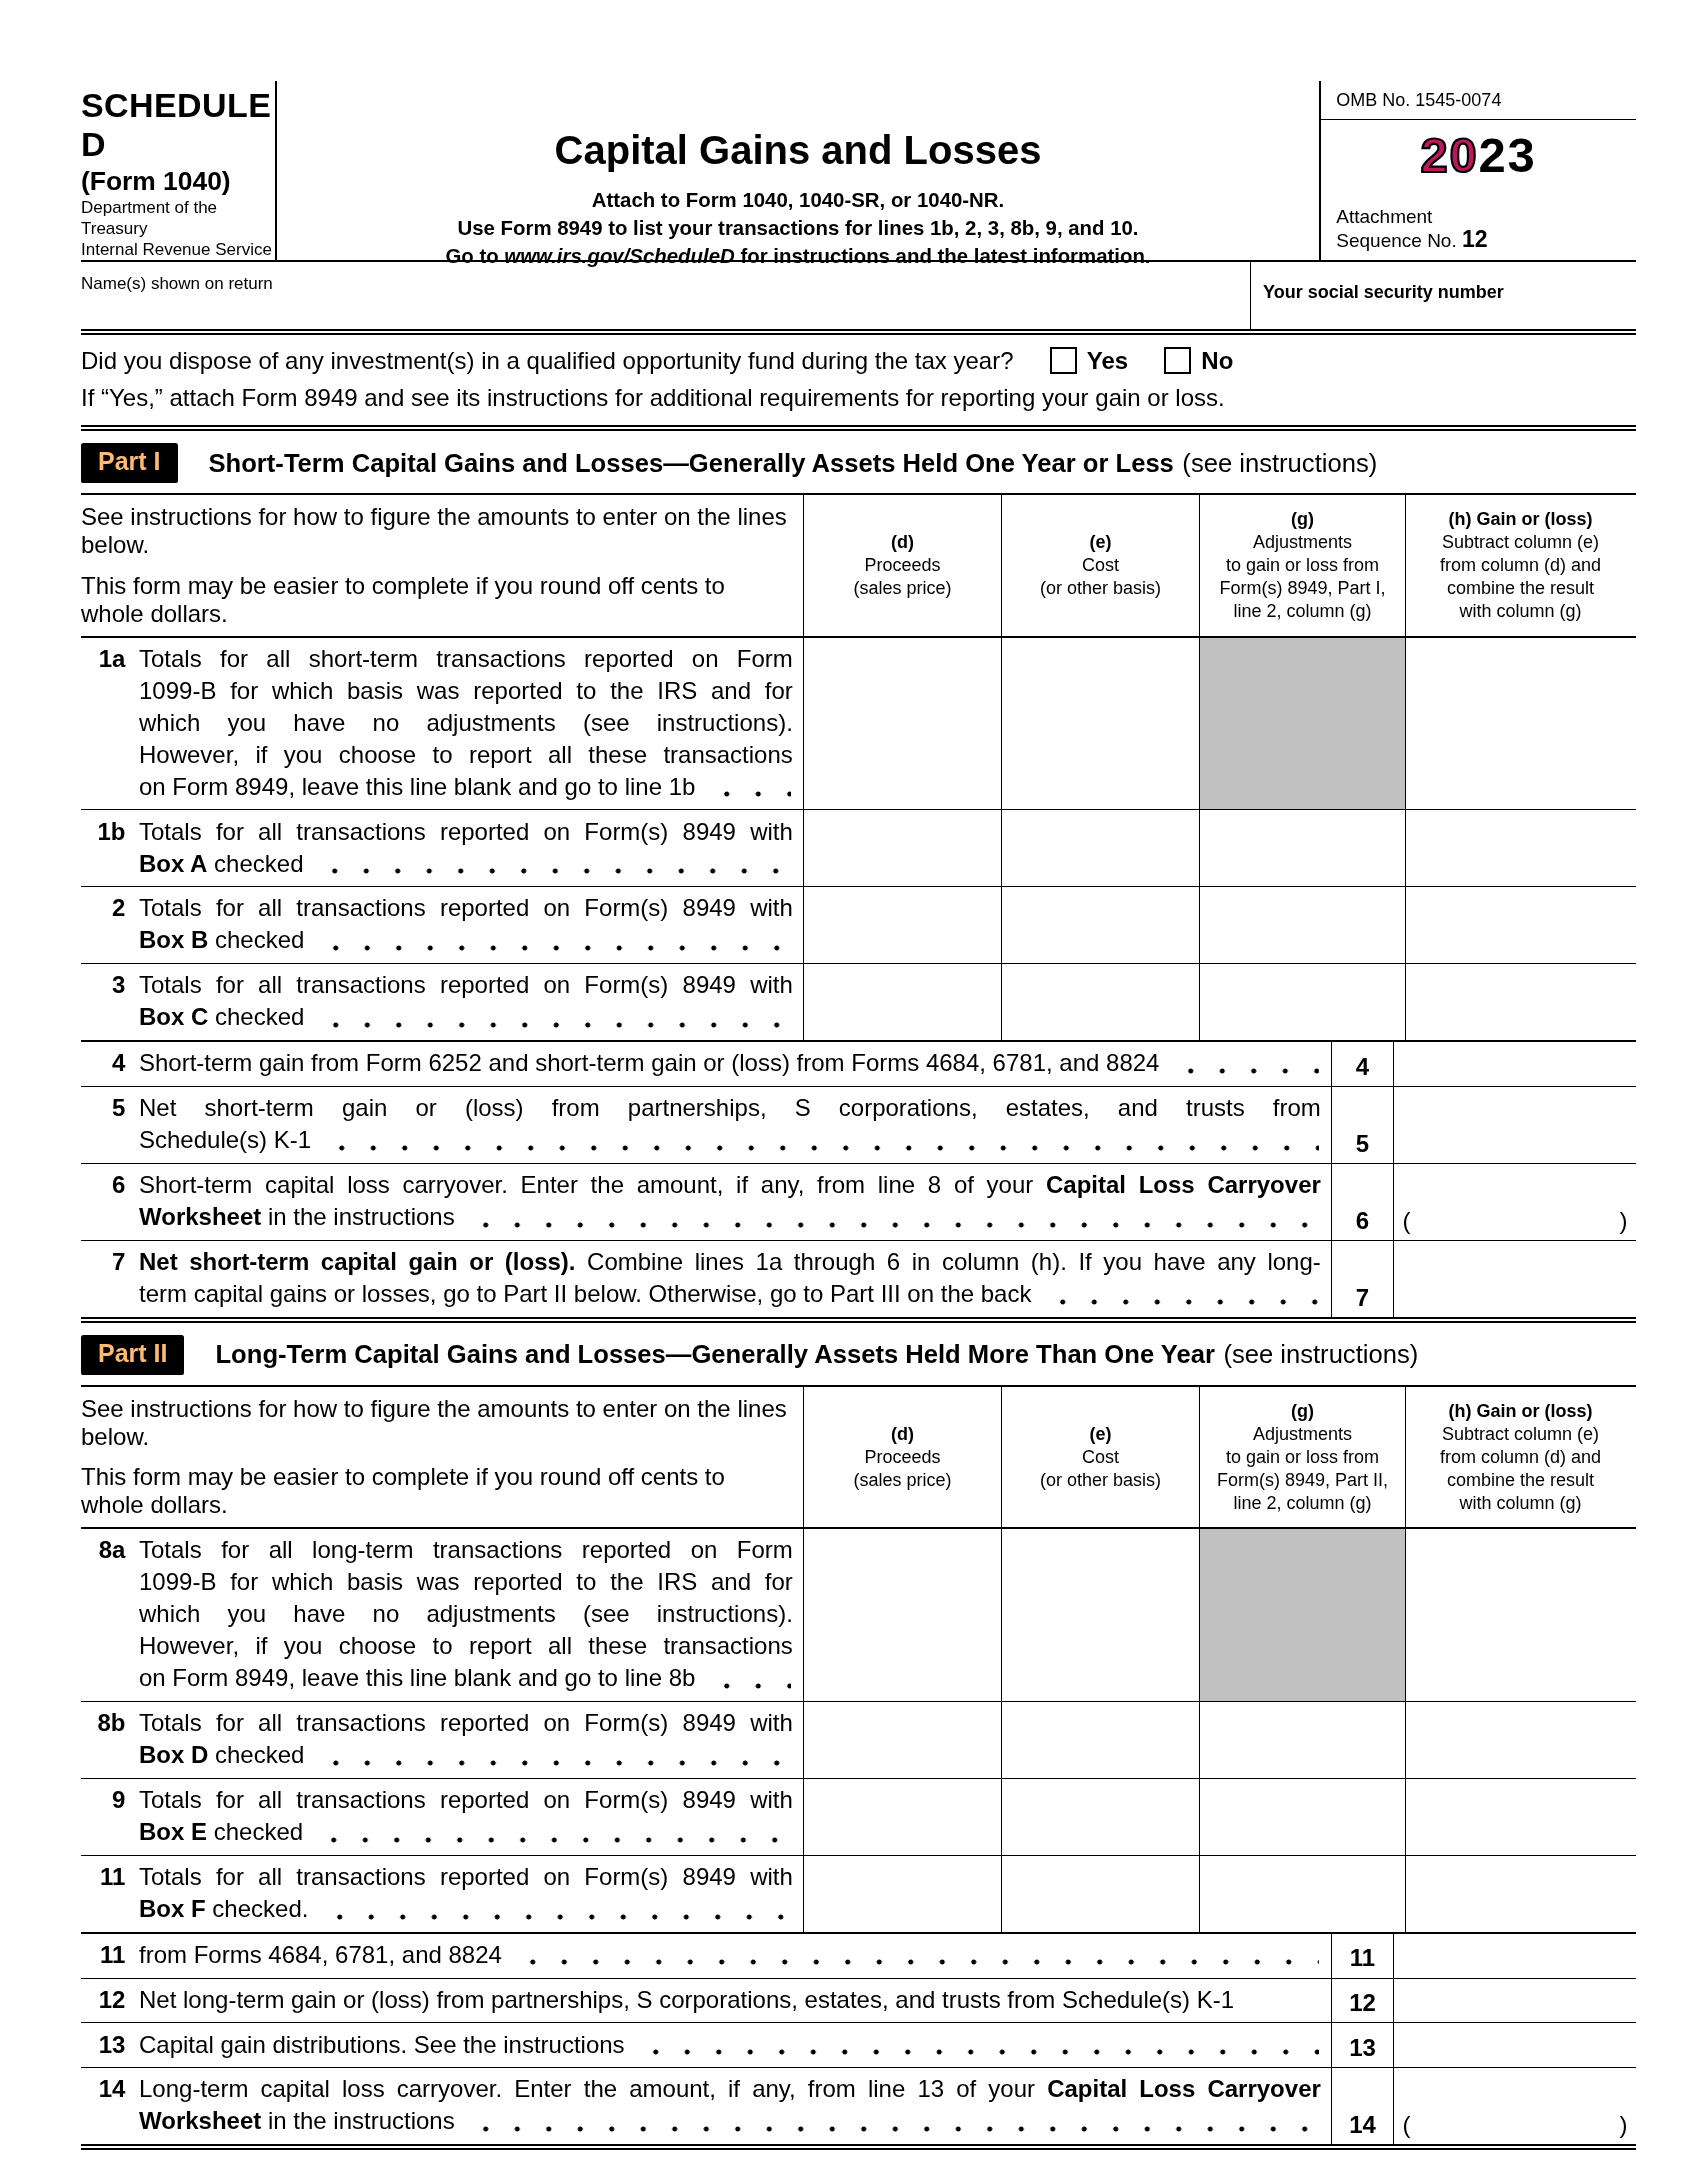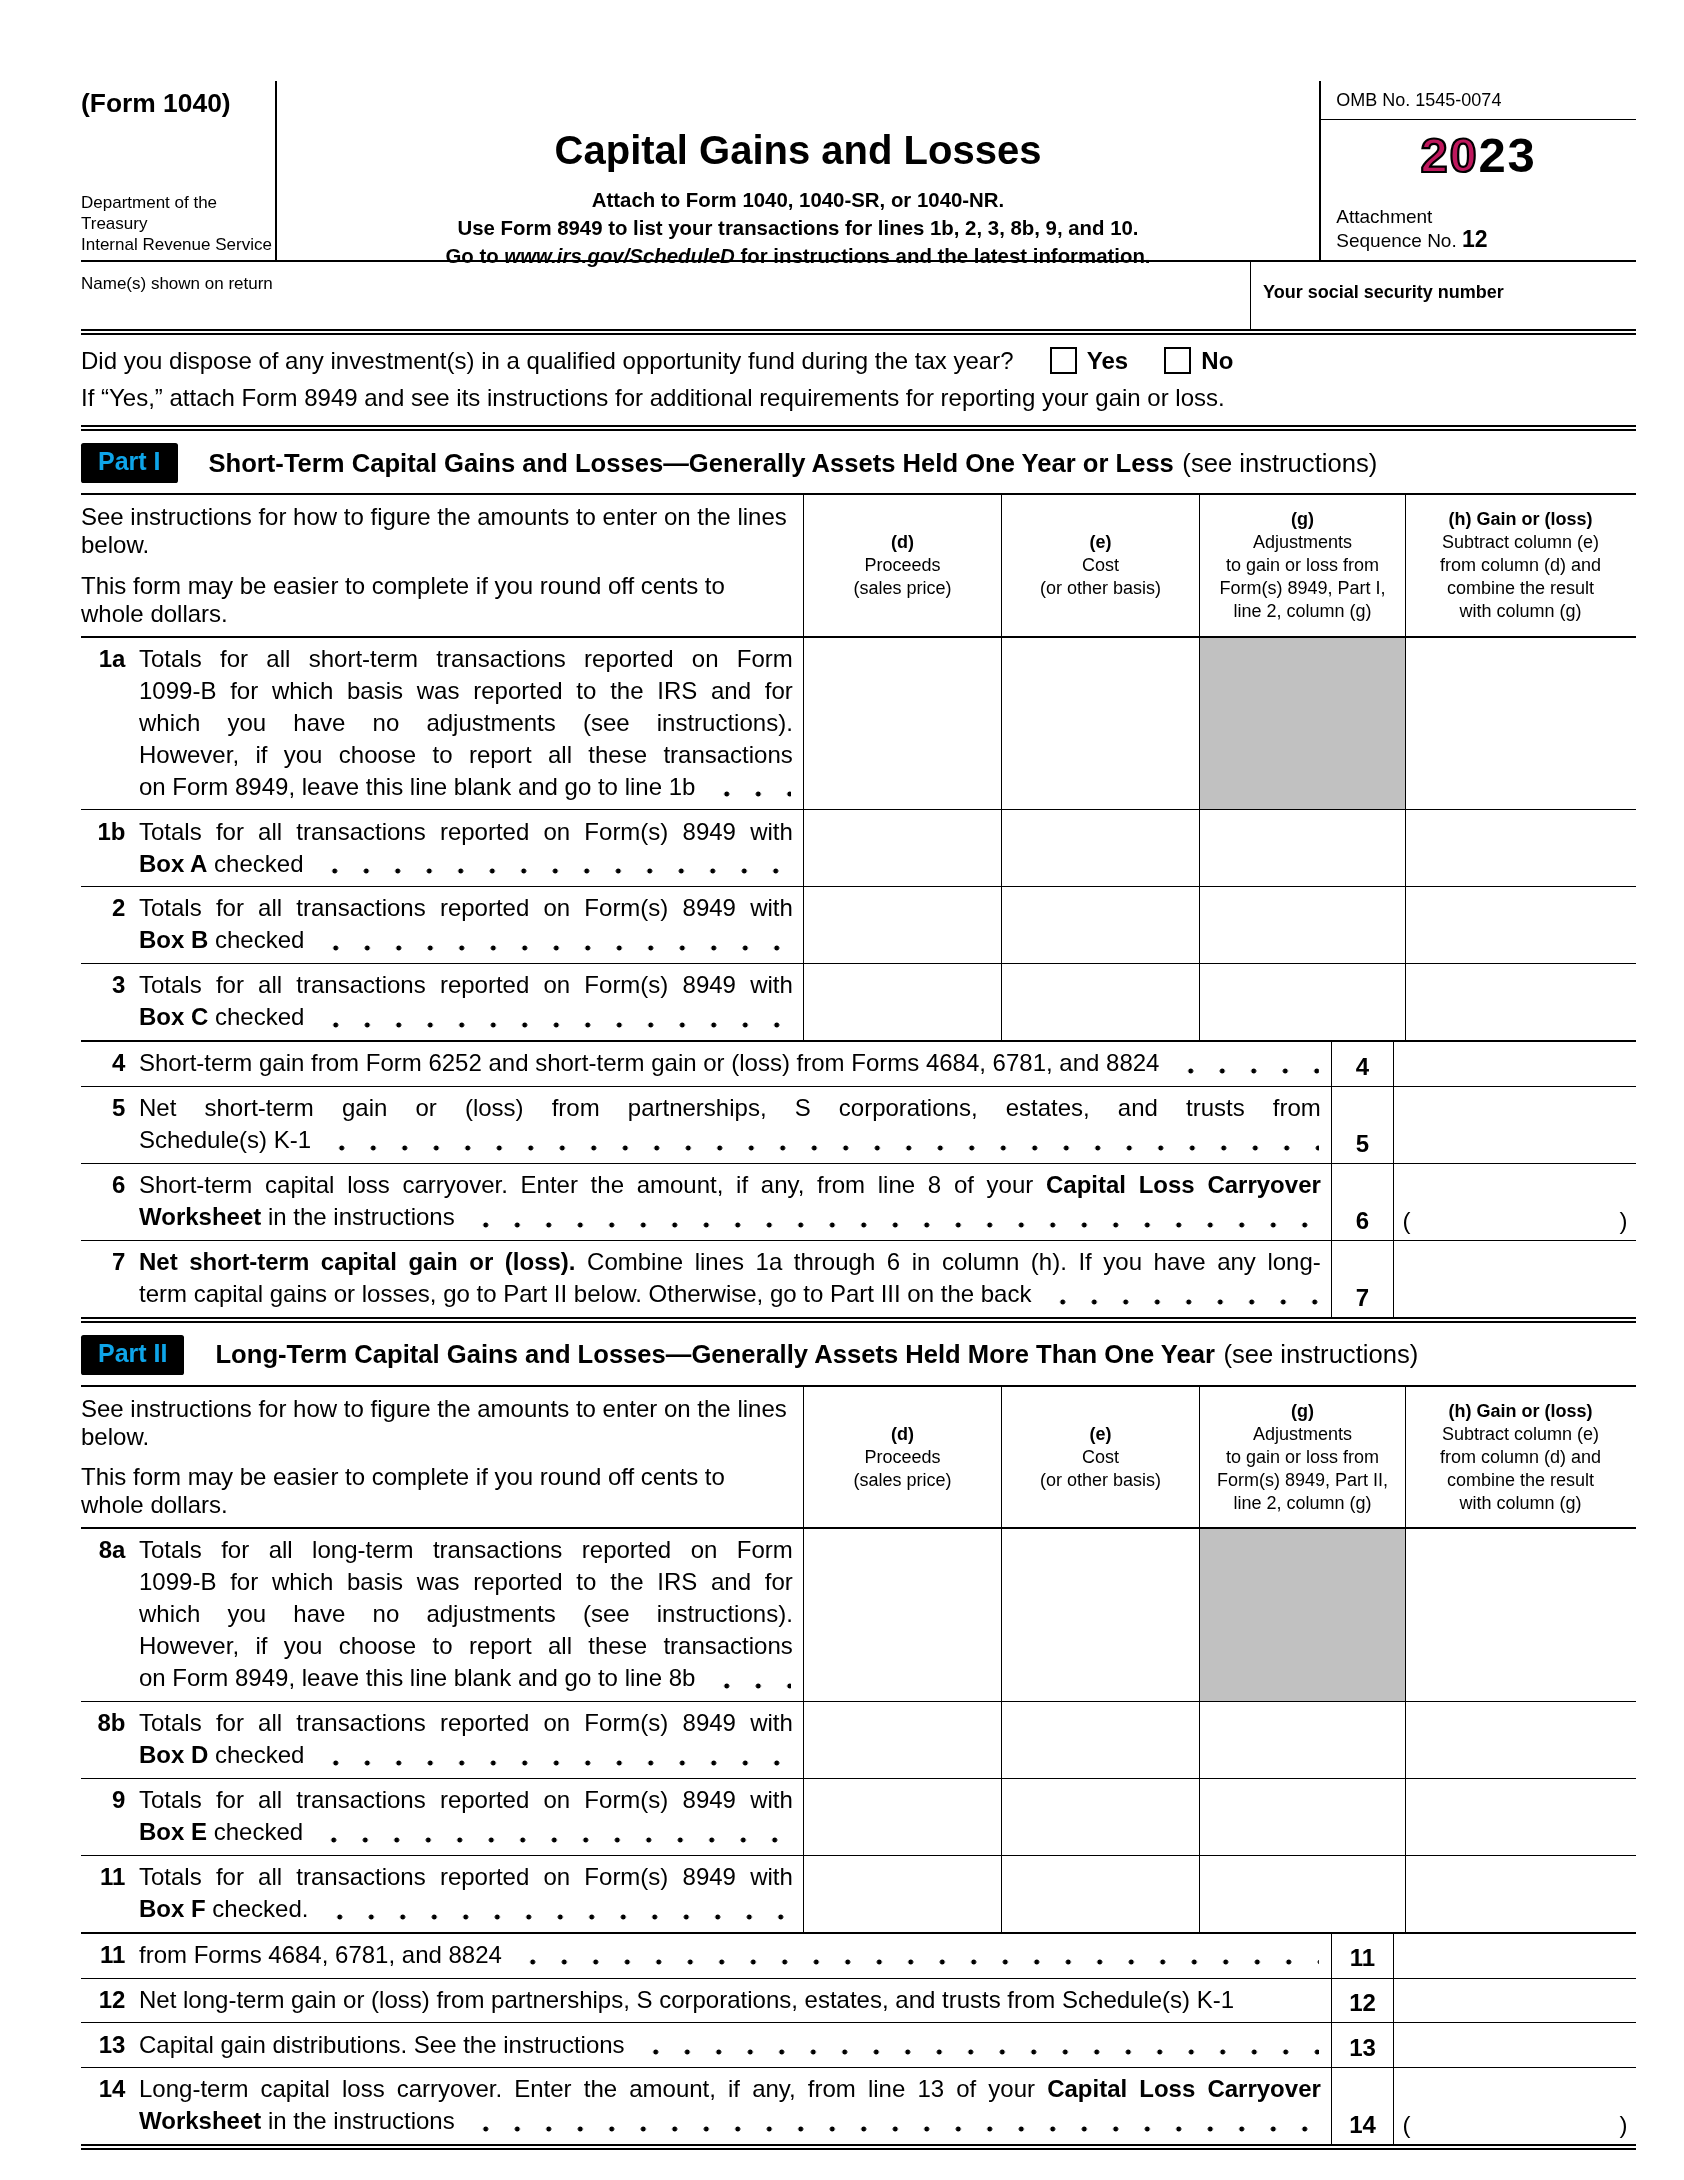--- a/index.html
+++ b/index.html
@@ -38,21 +38,21 @@
 
   
   .question { padding:12px 0 13.6px; border-bottom:6px double #000; font-size:24px; }
   .q1 { margin-bottom:8.5px; }
   .cb { display:inline-block; width:27px; height:27px; border:2.6px solid #000;
         vertical-align:-5.1px; margin:0 10.2px 0 36px; }
   .q2 { }
 
   
   .part-bar { display:flex; align-items:center; padding:12px 0 10.2px; }
-  .part-badge { background:#000; color:#0ea5e9; font-weight:bold; font-size:25px;
+  .part-badge { background:#000; color:#fdba74; font-weight:bold; font-size:25px;
                 padding:4.3px 17px 6.8px; margin-right:31px; border-radius:2.6px; }
   .part-title { font-weight:bold; font-size:25.6px; }
   .part-note { font-size:25.6px; font-weight:normal; margin-left:8.5px; }
 
   
   .cgtable { border-top:2.6px solid #000; border-bottom:6px double #000; }
   .t-row { display:flex; border-bottom:1.7px solid #000; }
   .t-row:last-child { border-bottom:none; }
   .t-head { border-bottom:2.6px solid #000; }
   .bb-strong { border-bottom:2.6px solid #000; }
@@ -88,20 +88,21 @@
   .c-amt { width:243px; border-left:1.7px solid #000; display:flex; align-items:flex-end;
            justify-content:space-between; padding:0 8.5px 5.1px; font-size:24px; }
 </style>
 </head>
 <body>
 
 <div class="page">
 
   <header class="top-header">
     <div class="th-left">
+      <div class="sched">SCHEDULE D</div>
       <div class="formno">(Form 1040)</div>
       <div class="dept">
         <div>Department of the Treasury</div>
         <div>Internal Revenue Service</div>
       </div>
     </div>
     <div class="th-center">
       <div class="form-title">Capital Gains and Losses</div>
       <div class="hb">Attach to Form 1040, 1040-SR, or 1040-NR.</div>
       <div class="hb">Use Form 8949 to list your transactions for lines 1b, 2, 3, 8b, 9, and 10.</div>

